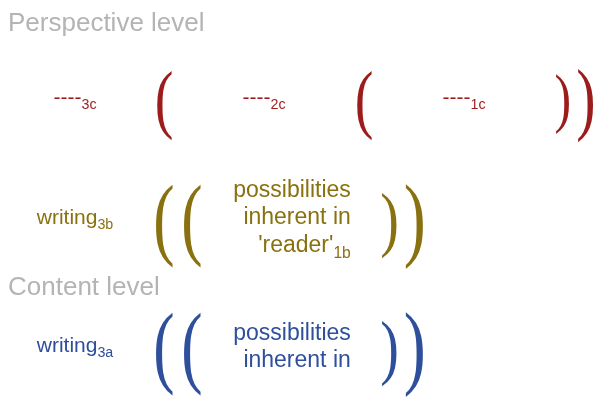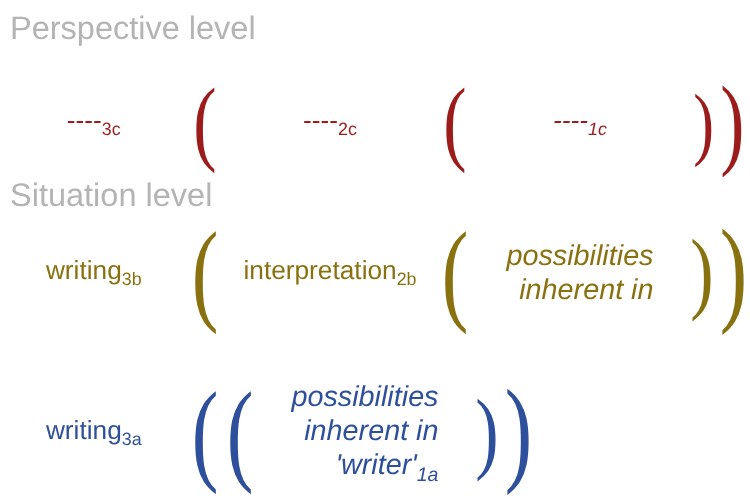--- a/index.html
+++ b/index.html
@@ -30,21 +30,21 @@
   .cell {
     display: flex;
     align-items: center;
     justify-content: center;
     text-align: center;
     height: 100%;
   }
   .c-outer  { width: 150px; }
   .c-paren  { width: 28px;  }
   .c-mid    { width: 172px; text-align: right; }
-  .c-inner  { width: 172px; font-style: italic; }
+  .c-inner  { width: 172px; }
   .c-close  { width: 50px; gap: 5px; }
 
   .term { font-size: 21px; line-height: 1.15; white-space: nowrap; }
   .inner-block { font-size: 23px; line-height: 1.18; text-align: right; }
   sub { font-size: 68%; line-height: 1; }
 
   .paren {
     font-family: "Liberation Serif", serif;
     font-weight: 400;
     line-height: 1;
@@ -88,62 +88,59 @@
     </div>
     <div class="cell c-inner">
       <span class="term"><span>----</span><sub>1c</sub></span>
     </div>
     <div class="cell c-close">
       <span class="paren p-red-close-in">)</span>
       <span class="paren p-red-close-out">)</span>
     </div>
   </div>
 
-  <div class="heading h-situation">Situation level</div>
   <div class="row r-situation">
     <div class="cell c-outer">
       <span class="term"><span>writing</span><sub>3b</sub></span>
     </div>
     <div class="cell c-paren">
       <span class="paren p-big-open">(</span>
     </div>
-    <div class="cell c-mid">
-      <span class="term"><span>interpretation</span><sub>2b</sub></span>
+    <div class="cell c-paren">
+      <span class="paren p-big-open">(</span>
+    </div>
+    <div class="cell c-inner">
+      <div class="inner-block">
+        <div>possibilities</div>
+        <div>inherent in</div>
+        <div><span>'reader'</span><sub>1b</sub></div>
+      </div>
+    </div>
+    <div class="cell c-close">
+      <span class="paren p-big-close-in">)</span>
+      <span class="paren p-big-close-out">)</span>
+    </div>
+  </div>
+
+  <div class="heading h-content">Content level</div>
+  <div class="row r-content">
+    <div class="cell c-outer">
+      <span class="term"><span>writing</span><sub>3a</sub></span>
+    </div>
+    <div class="cell c-paren">
+      <span class="paren p-big-open">(</span>
     </div>
     <div class="cell c-paren">
       <span class="paren p-big-open">(</span>
     </div>
     <div class="cell c-inner">
       <div class="inner-block">
         <div>possibilities</div>
         <div>inherent in</div>
       </div>
     </div>
     <div class="cell c-close">
       <span class="paren p-big-close-in">)</span>
       <span class="paren p-big-close-out">)</span>
     </div>
   </div>
 
-  <div class="row r-content">
-    <div class="cell c-outer">
-      <span class="term"><span>writing</span><sub>3a</sub></span>
-    </div>
-    <div class="cell c-paren">
-      <span class="paren p-big-open">(</span>
-    </div>
-    <div class="cell c-paren">
-      <span class="paren p-big-open">(</span>
-    </div>
-    <div class="cell c-inner">
-      <div class="inner-block">
-        <div>possibilities</div>
-        <div>inherent in</div>
-        <div><span>'writer'</span><sub>1a</sub></div>
-      </div>
-    </div>
-    <div class="cell c-close">
-      <span class="paren p-big-close-in">)</span>
-      <span class="paren p-big-close-out">)</span>
-    </div>
-  </div>
-
 </div>
 
 </body></html>

